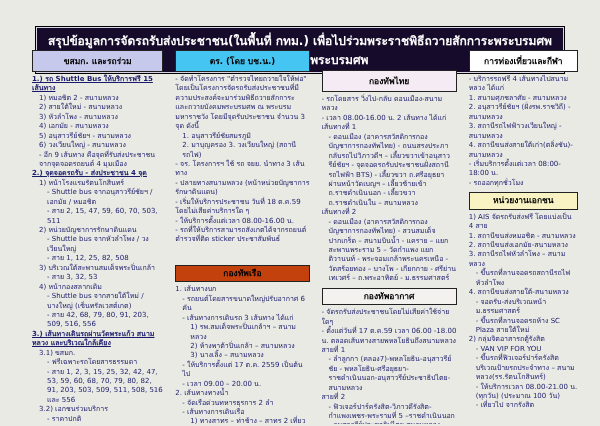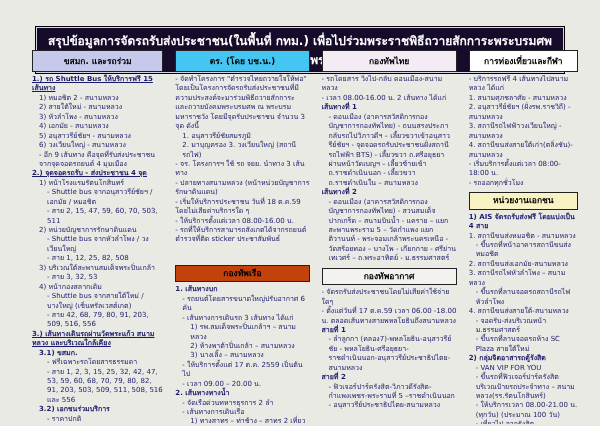--- a/index.html
+++ b/index.html
@@ -22,21 +22,21 @@
   }
   .col { display:flex; flex-direction:column; height:374px; overflow:hidden; }
   .col-0 { width:137px; } .col-1 { width:140px; } .col-2 { width:141px; } .col-3 { width:114px; }
   .col-header {
     border:1px solid #222; text-align:center; font-weight:bold;
     font-size:8.5px; color:#000; padding:3px 1px; flex:none;
   }
   .col-body { padding-top:3px; font-size:7px; line-height:1.35; color:#1b1b6b; }
   .line { white-space:normal; }
   .line.h { font-weight:bold; text-decoration:underline; }
-  .line.b { font-weight:bold; }
+  .line.b { font-weight:normal; }
   .i1 { padding-left:7px; } .i2 { padding-left:15px; } .i3 { padding-left:23px; }
   .sec-box {
     border:1px solid #222; text-align:center; font-weight:bold;
     font-size:8.5px; color:#000; padding:2px 12px; margin:4px 0 3px 0;
   }
 </style>
 </head>
 <body>
 
 <div class="sheet">
@@ -97,21 +97,21 @@
           <div class="line n i1">- จัดเรือด่วนทหารธุรการ 2 ลำ</div>
           <div class="line n i1">- เส้นทางการเดินเรือ</div>
           <div class="line n i2">1) ทางสาทร – ท่าช้าง – สาทร 2 เที่ยว</div>
           <div class="line n i3">- ช่วงเช้า 07.00 น. และ 08.00 น.</div>
           <div class="line n i2">2) เส้นทาง ท่าช้าง – สาทร – ท่าช้าง 2 เที่ยว</div>
           <div class="line n i3">- ช่วงเย็นเวลา 17.00 น. และ 18.00 น.</div>
           <div class="line n i3">- ตั้งแต่ 17 ต.ค. 2559 เป็นต้นไป</div>
         </div>
       </div>
       <div class="col col-2">
-        <div class="col-header" style="background: rgb(244, 235, 244);">กองทัพไทย</div>
+        <div class="col-header" style="background: rgb(244, 235, 244); margin-top: 20px;">กองทัพไทย</div>
         <div class="col-body">
           <div class="line n">- รถโดยสาร วิ่งไป-กลับ ดอนเมือง-สนามหลวง</div>
           <div class="line n">- เวลา 08.00-16.00 น. 2 เส้นทาง ได้แก่</div>
           <div class="line b">เส้นทางที่ 1</div>
           <div class="line n i1">- ดอนเมือง (อาคารสวัสดิการกองบัญชาการกองทัพไทย) - ถนนสรงประภา กลับรถไปวิภาวดีฯ – เลี้ยวขวาเข้าอนุสาวรีย์ชัยฯ - จุดจอดรถรับประชาชนฝั่งสถานีรถไฟฟ้า BTS) - เลี้ยวขวา ถ.ศรีอยุธยา ผ่านหน้าวัดเบญฯ – เลี้ยวซ้ายเข้า ถ.ราชดำเนินนอก - เลี้ยวขวา ถ.ราชดำเนินใน – สนามหลวง</div>
           <div class="line b">เส้นทางที่ 2</div>
           <div class="line n i1">- ดอนเมือง (อาคารสวัสดิการกองบัญชาการกองทัพไทย) - สวนสมเด็จ ปากเกร็ด – สนามบินน้ำ - แคราย – แยกสะพานพระราม 5 – วัดกำแพง แยกติวานนท์ - พระจอมเกล้าพระนครเหนือ - วัดสร้อยทอง – บางโพ - เกียกกาย - ศรีย่าน เทเวศร์ – ถ.พระอาทิตย์ - ม.ธรรมศาสตร์</div>
           <div class="sec-box" style="background: rgb(244, 242, 239);">กองทัพอากาศ</div>
           <div class="line n">- จัดรถรับส่งประชาชนโดยไม่เสียค่าใช้จ่ายใดๆ</div>
           <div class="line n">- ตั้งแต่วันที่ 17 ต.ค.59 เวลา 06.00 -18.00 น. ตลอดเส้นทางสายพหลโยธินถึงสนามหลวง</div>
@@ -127,21 +127,20 @@
           <div class="line n">- บริการรถฟรี 4 เส้นทางไปสนามหลวง ได้แก่</div>
           <div class="line n">1. สนามศุภชลาศัย - สนามหลวง</div>
           <div class="line n">2. อนุสาวรีย์ชัยฯ (ฝั่งรพ.ราชวิถี) - สนามหลวง</div>
           <div class="line n">3. สถานีรถไฟฟ้าวงเวียนใหญ่ - สนามหลวง</div>
           <div class="line n">4. สถานีขนส่งสายใต้เก่า(ตลิ่งชัน)-สนามหลวง</div>
           <div class="line n">- เริ่มบริการตั้งแต่เวลา 08:00-18:00 น.</div>
           <div class="line n">- รถออกทุกชั่วโมง</div>
           <div class="sec-box" style="background: rgb(249, 242, 195);">หน่วยงานเอกชน</div>
           <div class="line b">1) AIS จัดรถรับส่งฟรี โดยแบ่งเป็น 4 สาย</div>
           <div class="line n">1. สถานีขนส่งหมอชิต - สนามหลวง</div>
-          <div class="line n i1">- ขึ้นรถที่หน้าอาคารสถานีขนส่งหมอชิต</div>
           <div class="line n">2. สถานีขนส่งเอกมัย-สนามหลวง</div>
           <div class="line n">3. สถานีรถไฟหัวลำโพง – สนามหลวง</div>
           <div class="line n i1">- ขึ้นรถที่ลานจอดรถสถานีรถไฟหัวลำโพง</div>
           <div class="line n">4. สถานีขนส่งสายใต้-สนามหลวง</div>
           <div class="line n i1">- จอดรับ-ส่งบริเวณหน้า ม.ธรรมศาสตร์</div>
           <div class="line n i1">- ขึ้นรถที่ลานจอดรถห้าง SC Plaza สายใต้ใหม่</div>
           <div class="line b">2) กลุ่มจิตอาสารถตู้รังสิต</div>
           <div class="line n i1">- VAN VIP FOR YOU</div>
           <div class="line n i1">- ขึ้นรถที่ฟิวเจอร์ปาร์ครังสิต บริเวณป้ายรถประจำทาง – สนามหลวง(รร.รัตนโกสินทร์)</div>
           <div class="line n i1">- ให้บริการเวลา 08.00-21.00 น. (ทุกวัน) (ประมาณ 100 วัน)</div>

